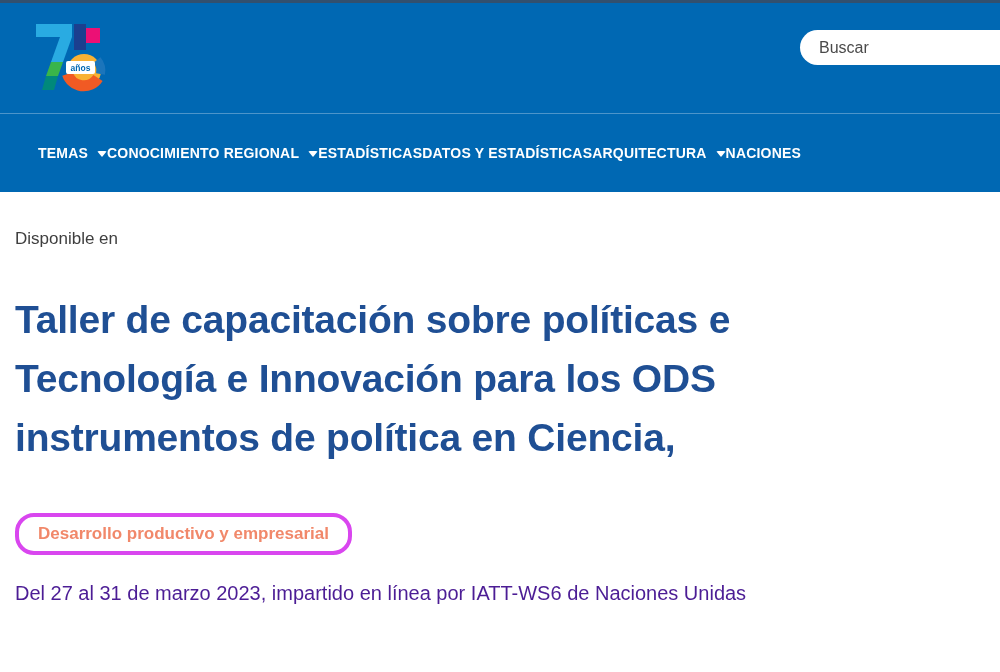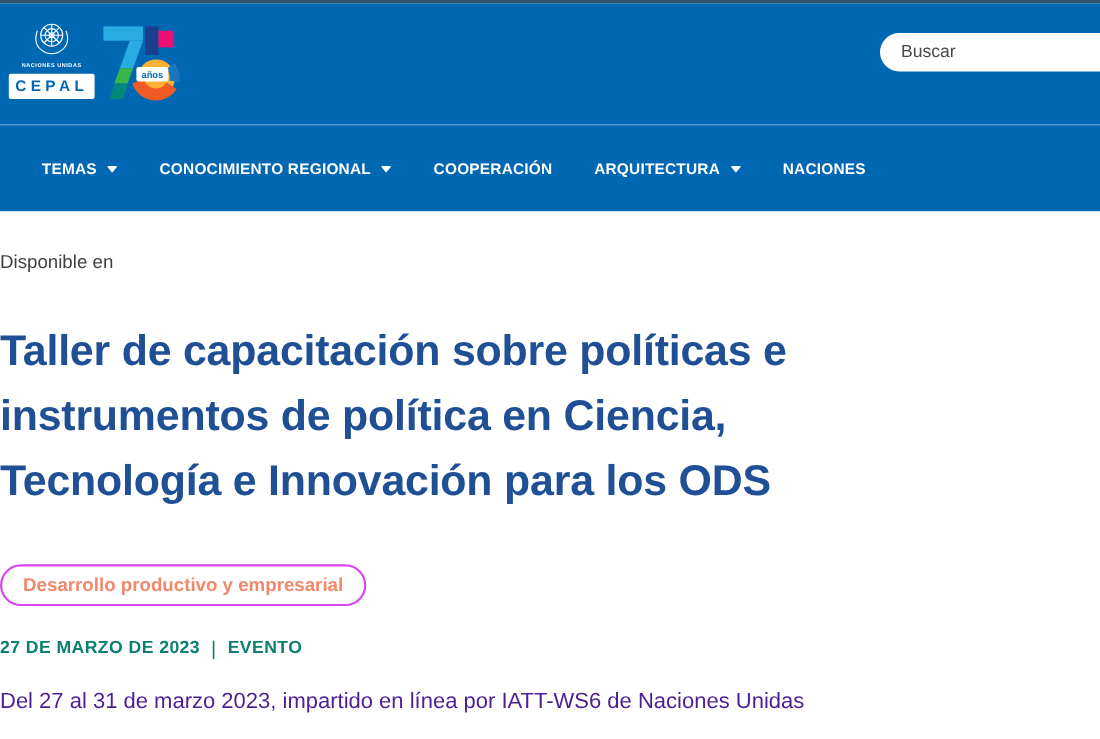--- a/index.html
+++ b/index.html
@@ -22,78 +22,58 @@
 
   .search-wrap { position: absolute; left: 800px; top: 27px; width: 230px; height: 35px; }
   .search-input { width: 100%; height: 100%; border: none; outline: none;
     border-radius: 18px; padding: 0 0 0 19px; font-size: 16px; color: #333;
     font-family: "Liberation Sans", sans-serif; background: #ffffff; }
   .search-input::placeholder { color: #4a4a4a; opacity: 1; }
 
   
   .main-nav { height: 79px; background: #0068b3;
     border-top: 1px solid rgba(255,255,255,0.3);
-    display: flex; align-items: center; padding-left: 38px; gap: 38px; }
+    display: flex; align-items: center; padding-left: 38px; }
   .nav-item { display: flex; align-items: center; gap: 9px; color: #ffffff;
     font-weight: bold; font-size: 14px; letter-spacing: 0.2px; white-space: nowrap;
     cursor: pointer; }
   .caret { width: 0; height: 0; border-left: 5px solid transparent;
     border-right: 5px solid transparent; border-top: 6px solid #ffffff;
     border-radius: 2px; margin-top: 1px; }
 
   
-  .content { }
+  .content { padding-left: 15px; }
   .lang-row { margin-top: 37px; display: flex; align-items: center; }
   .lang-label { font-size: 17px; color: #3f3f3f; }
   .lang-pill { margin-left: 17px; background: #f0f0ef; border: none; cursor: pointer;
     border-radius: 19px; padding: 10px 23px; font-family: "Liberation Sans", sans-serif;
     font-size: 15px; font-weight: bold; color: #006a5d; letter-spacing: 0.8px; }
 
   .page-title { margin-top: 41px; color: #1f4f94; font-weight: bold;
     font-size: 39px; line-height: 59px; letter-spacing: -0.2px; }
 
-  .topic-tag { display: inline-block; margin-top: 46px; border: 2px solid #d946ef;
+  .topic-tag { display: inline-block; margin-top: 46px; border: 4px solid #d946ef;
     border-radius: 19px; padding: 7px 19px; color: #f1886a; font-weight: bold;
     font-size: 17px; background: transparent; cursor: pointer;
     font-family: "Liberation Sans", sans-serif; }
 
   .date-row { margin-top: 28px; display: flex; align-items: center; gap: 10px;
     color: #0b8070; font-weight: bold; font-size: 16px; letter-spacing: 0.4px; }
   .date-sep { font-weight: normal; font-size: 18px; }
 
   .summary { margin-top: 27px; font-family: Liberation Sans, sans-serif;
     font-size: 20px; color: #4c1d95; }
 </style>
 </head>
 <body>
 
 <div class="top-strip"></div>
 
 <header class="site-header">
   <div class="brand">
-    <div class="un-block">
-      <svg width="40" height="40" viewBox="0 0 40 40">
-        <g stroke="#ffffff" fill="none" stroke-width="1">
-          <circle cx="20" cy="16" r="10"></circle>
-          <circle cx="20" cy="16" r="6"></circle>
-          <circle cx="20" cy="16" r="2.2"></circle>
-          <line x1="10" y1="16" x2="30" y2="16"></line>
-          <line x1="20" y1="6" x2="20" y2="26"></line>
-          <line x1="12.9" y1="8.9" x2="27.1" y2="23.1"></line>
-          <line x1="27.1" y1="8.9" x2="12.9" y2="23.1"></line>
-          <path d="M7,12 C4,20 6,27 13,31"></path>
-          <path d="M33,12 C36,20 34,27 27,31"></path>
-          <path d="M13,31 C17,33.5 23,33.5 27,31"></path>
-        </g>
-      </svg>
-      <div class="un-caption">NACIONES UNIDAS</div>
-      <div class="cepal-box">
-        <span>CEPAL</span>
-      </div>
-    </div>
     <svg class="anniv" width="74" height="82" viewBox="0 0 74 82">
 
       <rect x="2" y="6" width="36" height="13" fill="#29abe2"></rect>
       <polygon points="26,19 38,19 29,44 17,44" fill="#29abe2"></polygon>
       <polygon points="17,44 29,44 24,58 12,58" fill="#39b54a"></polygon>
       <polygon points="12,58 24,58 20,72 8,72" fill="#00897b"></polygon>
 
       <rect x="40" y="6" width="12" height="26" fill="#1b3f8f"></rect>
       <rect x="52" y="10" width="14" height="15" fill="#ec1075"></rect>
 
@@ -113,45 +93,43 @@
 <nav class="main-nav">
   <div class="nav-item">
     <span>TEMAS</span>
     <span class="caret"></span>
   </div>
   <div class="nav-item">
     <span>CONOCIMIENTO REGIONAL</span>
     <span class="caret"></span>
   </div>
   <div class="nav-item">
-    <span>COOPERACIÓN</span>
+    <span>ESTADÍSTICAS</span>
+  </div>
+  <div class="nav-item">
+    <span>DATOS Y ESTADÍSTICAS</span>
   </div>
   <div class="nav-item">
     <span>ARQUITECTURA</span>
     <span class="caret"></span>
   </div>
   <div class="nav-item">
     <span>NACIONES</span>
   </div>
 
 </nav>
 
 <main class="content">
   <div class="lang-row">
     <span class="lang-label">Disponible en</span>
   </div>
 
   <h1 class="page-title">
     <div>Taller de capacitación sobre políticas e</div>
+    <div>Tecnología e Innovación para los ODS</div>
     <div>instrumentos de política en Ciencia,</div>
-    <div>Tecnología e Innovación para los ODS</div>
   </h1>
 
   <button class="topic-tag">Desarrollo productivo y empresarial</button>
 
-  <div class="date-row">
-    <span>27 DE MARZO DE 2023</span>
-    <span class="date-sep">|</span>
-    <span>EVENTO</span>
-  </div>
 
   <p class="summary">Del 27 al 31 de marzo 2023, impartido en línea por IATT-WS6 de Naciones Unidas</p>
 </main>
 
 </body></html>

